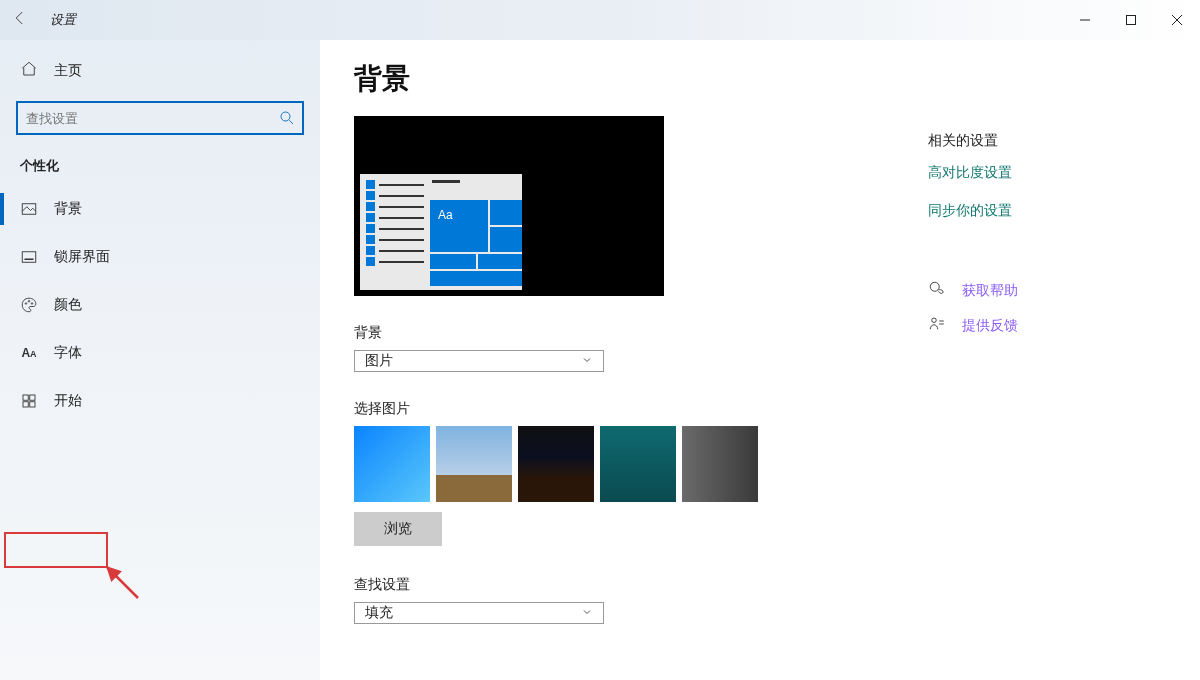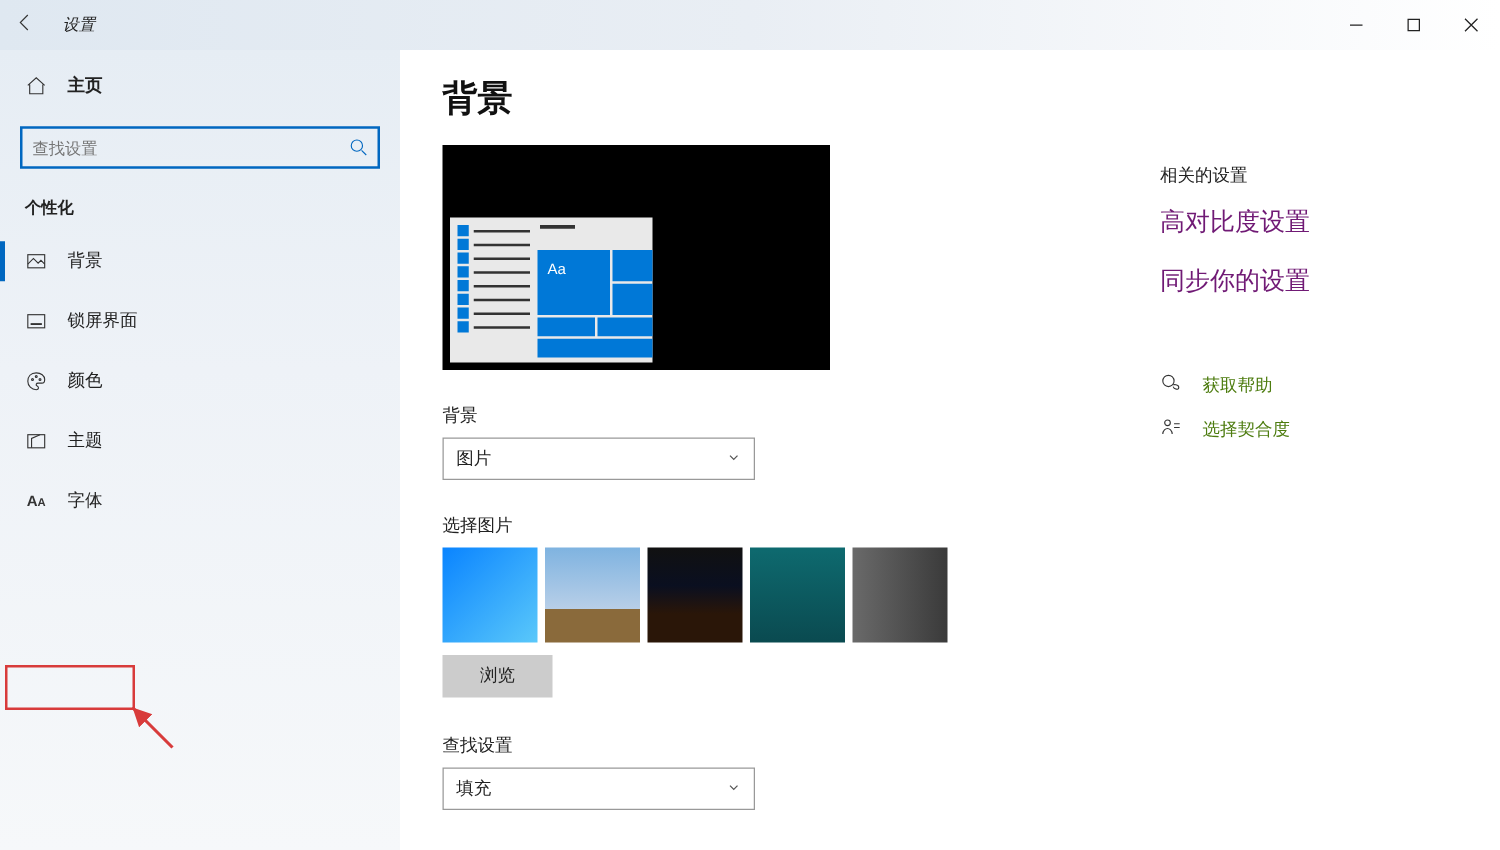--- a/index.html
+++ b/index.html
@@ -10,21 +10,21 @@
   .titlebar .back { width: 40px; text-align: center; font-size: 18px; color:#333; cursor:pointer;}
   .titlebar .title { font-size: 13px; color:#222; margin-left: 10px; font-style: italic;}
   .win-controls { margin-left:auto; display:flex; }
   .win-controls div { width:46px; height:40px; display:flex;align-items:center;justify-content:center; font-size:14px; color:#222; cursor:pointer;}
   .win-controls svg { width:12px;height:12px; stroke:#222; stroke-width:1; fill:none;}
 
   .body { display:flex; height:640px; }
 
   
   .sidebar { width:320px; background: linear-gradient(to bottom,#e6edf4,#eef2f7 40%,#f6f8fa); padding-top:10px; position:relative;}
-  .home { display:flex; align-items:flex-start; padding:10px 20px; font-size:14px; color:#222; cursor:pointer;font-weight:bold;}
+  .home { display:flex; align-items:center; padding:10px 20px; font-size:14px; color:#222; cursor:pointer;}
   .home .icon { width:18px; margin-right:16px;}
   .searchwrap { margin:10px 16px 16px 16px; }
   .search { width:100%; height:34px; border:2px solid #0067c0; background:transparent; padding:0 16px 0 8px; font-size:13px; outline:none; position:relative;}
   .searchwrap { position:relative;}
   .searchwrap .sicon { position:absolute; right:8px; top:8px; color:#0067c0; font-size:14px;}
   .section-title { padding:6px 20px 10px 20px; font-size:13px; font-weight:700; color:#222;}
   .nav-item { display:flex; align-items:center; height:48px; padding-left:20px; font-size:14px; color:#222; cursor:pointer; position:relative;}
   .nav-item .icon { width:18px; height:18px; margin-right:16px; display:flex;align-items:center;justify-content:center;}
   .nav-item.active::before { content:""; position:absolute; left:0; top:8px; bottom:8px; width:4px; background:#0067c0;}
   .hl-box { position:absolute; border:2px solid #d83b3b; pointer-events:none;}
@@ -46,38 +46,38 @@
   .preview .sidebarmini .row .ln{ flex:1;height:2px;background:#333;}
   .preview .tiles { position:absolute; left:70px; top:26px; width:94px; height:86px;}
   .preview .tiles .big { position:absolute; left:0; top:0; width:58px; height:52px; background:#0078d7; color:#fff; font-size:12px; padding:8px;}
   .preview .tiles .s1{ position:absolute; left:60px; top:0; width:32px;height:25px;background:#0078d7;}
   .preview .tiles .s2{ position:absolute; left:60px; top:27px; width:32px;height:25px;background:#0078d7;}
   .preview .tiles .r1{ position:absolute; left:0; top:54px; width:46px;height:15px;background:#0078d7;}
   .preview .tiles .r2{ position:absolute; left:48px; top:54px; width:44px;height:15px;background:#0078d7;}
   .preview .tiles .r3{ position:absolute; left:0; top:71px; width:92px;height:15px;background:#0078d7;}
 
   .field-label { font-size:14px; color:#222; margin-bottom:8px;}
-  .select { width:250px; height:34px; border:1px solid #999; background:#fff; display:flex; align-items:center; padding:0 10px; font-size:14px; color:#222; justify-content:space-between; cursor:pointer; margin-bottom:28px;}
+  .select { width:250px; height:22px; border:1px solid #999; background:#fff; display:flex; align-items:center; padding:0 10px; font-size:14px; color:#222; justify-content:space-between; cursor:pointer; margin-bottom:28px;}
   .select .chev { font-size:12px; color:#555;}
 
   .thumbs { display:flex; gap:6px; margin-bottom:10px;}
   .thumb { width:76px; height:76px; cursor:pointer;}
   .t1{ background:linear-gradient(135deg,#0a84ff,#5ac8fa);}
   .t2{ background:linear-gradient(to top,#8a6a3b 35%,#b8cfe8 35%,#7fb3e0);}
   .t3{ background:linear-gradient(to top,#2a1608 30%,#0a0f20 60%,#111);}
   .t4{ background:linear-gradient(to bottom,#0e6a6f,#0a4a50);}
   .t5{ background:linear-gradient(to right,#6a6a6a,#3a3a3a);}
 
   .browse { width:88px; height:34px; background:#ccc; border:none; font-size:14px; color:#222; cursor:pointer; margin-bottom:30px;}
 
   
   .right-panel { position:absolute; right:52px; top:92px; width:220px;}
   .rp-title { font-size:14px; color:#222; margin-bottom:14px;}
-  .rp-link { display:block; font-size:20px; color:#701a75; margin-bottom:20px; cursor:pointer;}
-  .rp-help { display:flex; align-items:center; font-size:14px; color:#4d7c0f; margin-bottom:14px; cursor:pointer;}
+  .rp-link { display:block; font-size:14px; color:#0f766e; margin-bottom:20px; cursor:pointer;}
+  .rp-help { display:flex; align-items:center; font-size:14px; color:#8b5cf6; margin-bottom:14px; cursor:pointer;}
   .rp-help .hicon { width:20px; margin-right:14px; color:#333;}
 </style>
 </head>
 <body>
 
 <div class="titlebar">
   <div class="back">
     <svg class="ic" viewBox="0 0 24 24">
         <path d="M15 4 L7 12 L15 20"></path>
       </svg>
@@ -148,32 +148,34 @@
             <path d="M12 3 C6 3 3 7 3 12 C3 17 7 21 12 21 C15 21 15 18 13 17 C11 16 12 14 14 14 L18 14 C20 14 21 12 21 10 C21 6 17 3 12 3 Z"></path>
             <circle cx="8" cy="10" r="1"></circle>
             <circle cx="12" cy="7" r="1"></circle>
             <circle cx="16" cy="10" r="1"></circle>
           </svg>
         </span>
       <span>颜色</span>
     </div>
     <div class="nav-item">
       <span class="icon">
-          <svg class="ic" viewBox="0 0 24 24">
-            <rect x="3" y="5" width="18" height="14"></rect>
-            <path d="M7 19 L7 9 L16 5"></path>
-          </svg>
-        </span>
-      <span>主题</span>
-    </div>
-    <div class="nav-item">
-      <span class="icon">
           <span style="font-size:12px;font-weight:600;color:#333">A<span style="font-size:9px">A</span></span>
         </span>
       <span>字体</span>
+    </div>
+    <div class="nav-item">
+      <span class="icon">
+          <svg class="ic" viewBox="0 0 24 24">
+            <rect x="4" y="4" width="7" height="7"></rect>
+            <rect x="13" y="4" width="7" height="7"></rect>
+            <rect x="4" y="13" width="7" height="7"></rect>
+            <rect x="13" y="13" width="7" height="7"></rect>
+          </svg>
+        </span>
+      <span>开始</span>
     </div>
 
     <div class="hl-box" style="left:4px; top:492px; width:104px; height:36px;"></div>
 
     <div class="arrow-ann" style="left:100px; top:520px;">
       <svg width="50" height="50">
           <defs>
             <marker id="ah" markerWidth="8" markerHeight="8" refX="6" refY="3" orient="auto">
               <path d="M0,0 L6,3 L0,6 Z" fill="#d83b3b"></path>
             </marker>
@@ -272,17 +274,17 @@
               <path d="M14 13 C14 13 20 12 20 16 C20 19 15 18 14 15"></path>
             </svg></span>
         <span>获取帮助</span>
       </div>
       <div class="rp-help">
         <span class="hicon"><svg class="ic" viewBox="0 0 24 24">
               <circle cx="8" cy="7" r="3"></circle>
               <path d="M3 19 C3 15 6 13 8 13 C10 13 13 15 13 19"></path>
               <path d="M15 8 L21 8 M15 12 L21 12"></path>
             </svg></span>
-        <span>选择契合度</span>
+        <span>提供反馈</span>
       </div>
     </div>
   </div>
 </div>
 
 </body></html>

